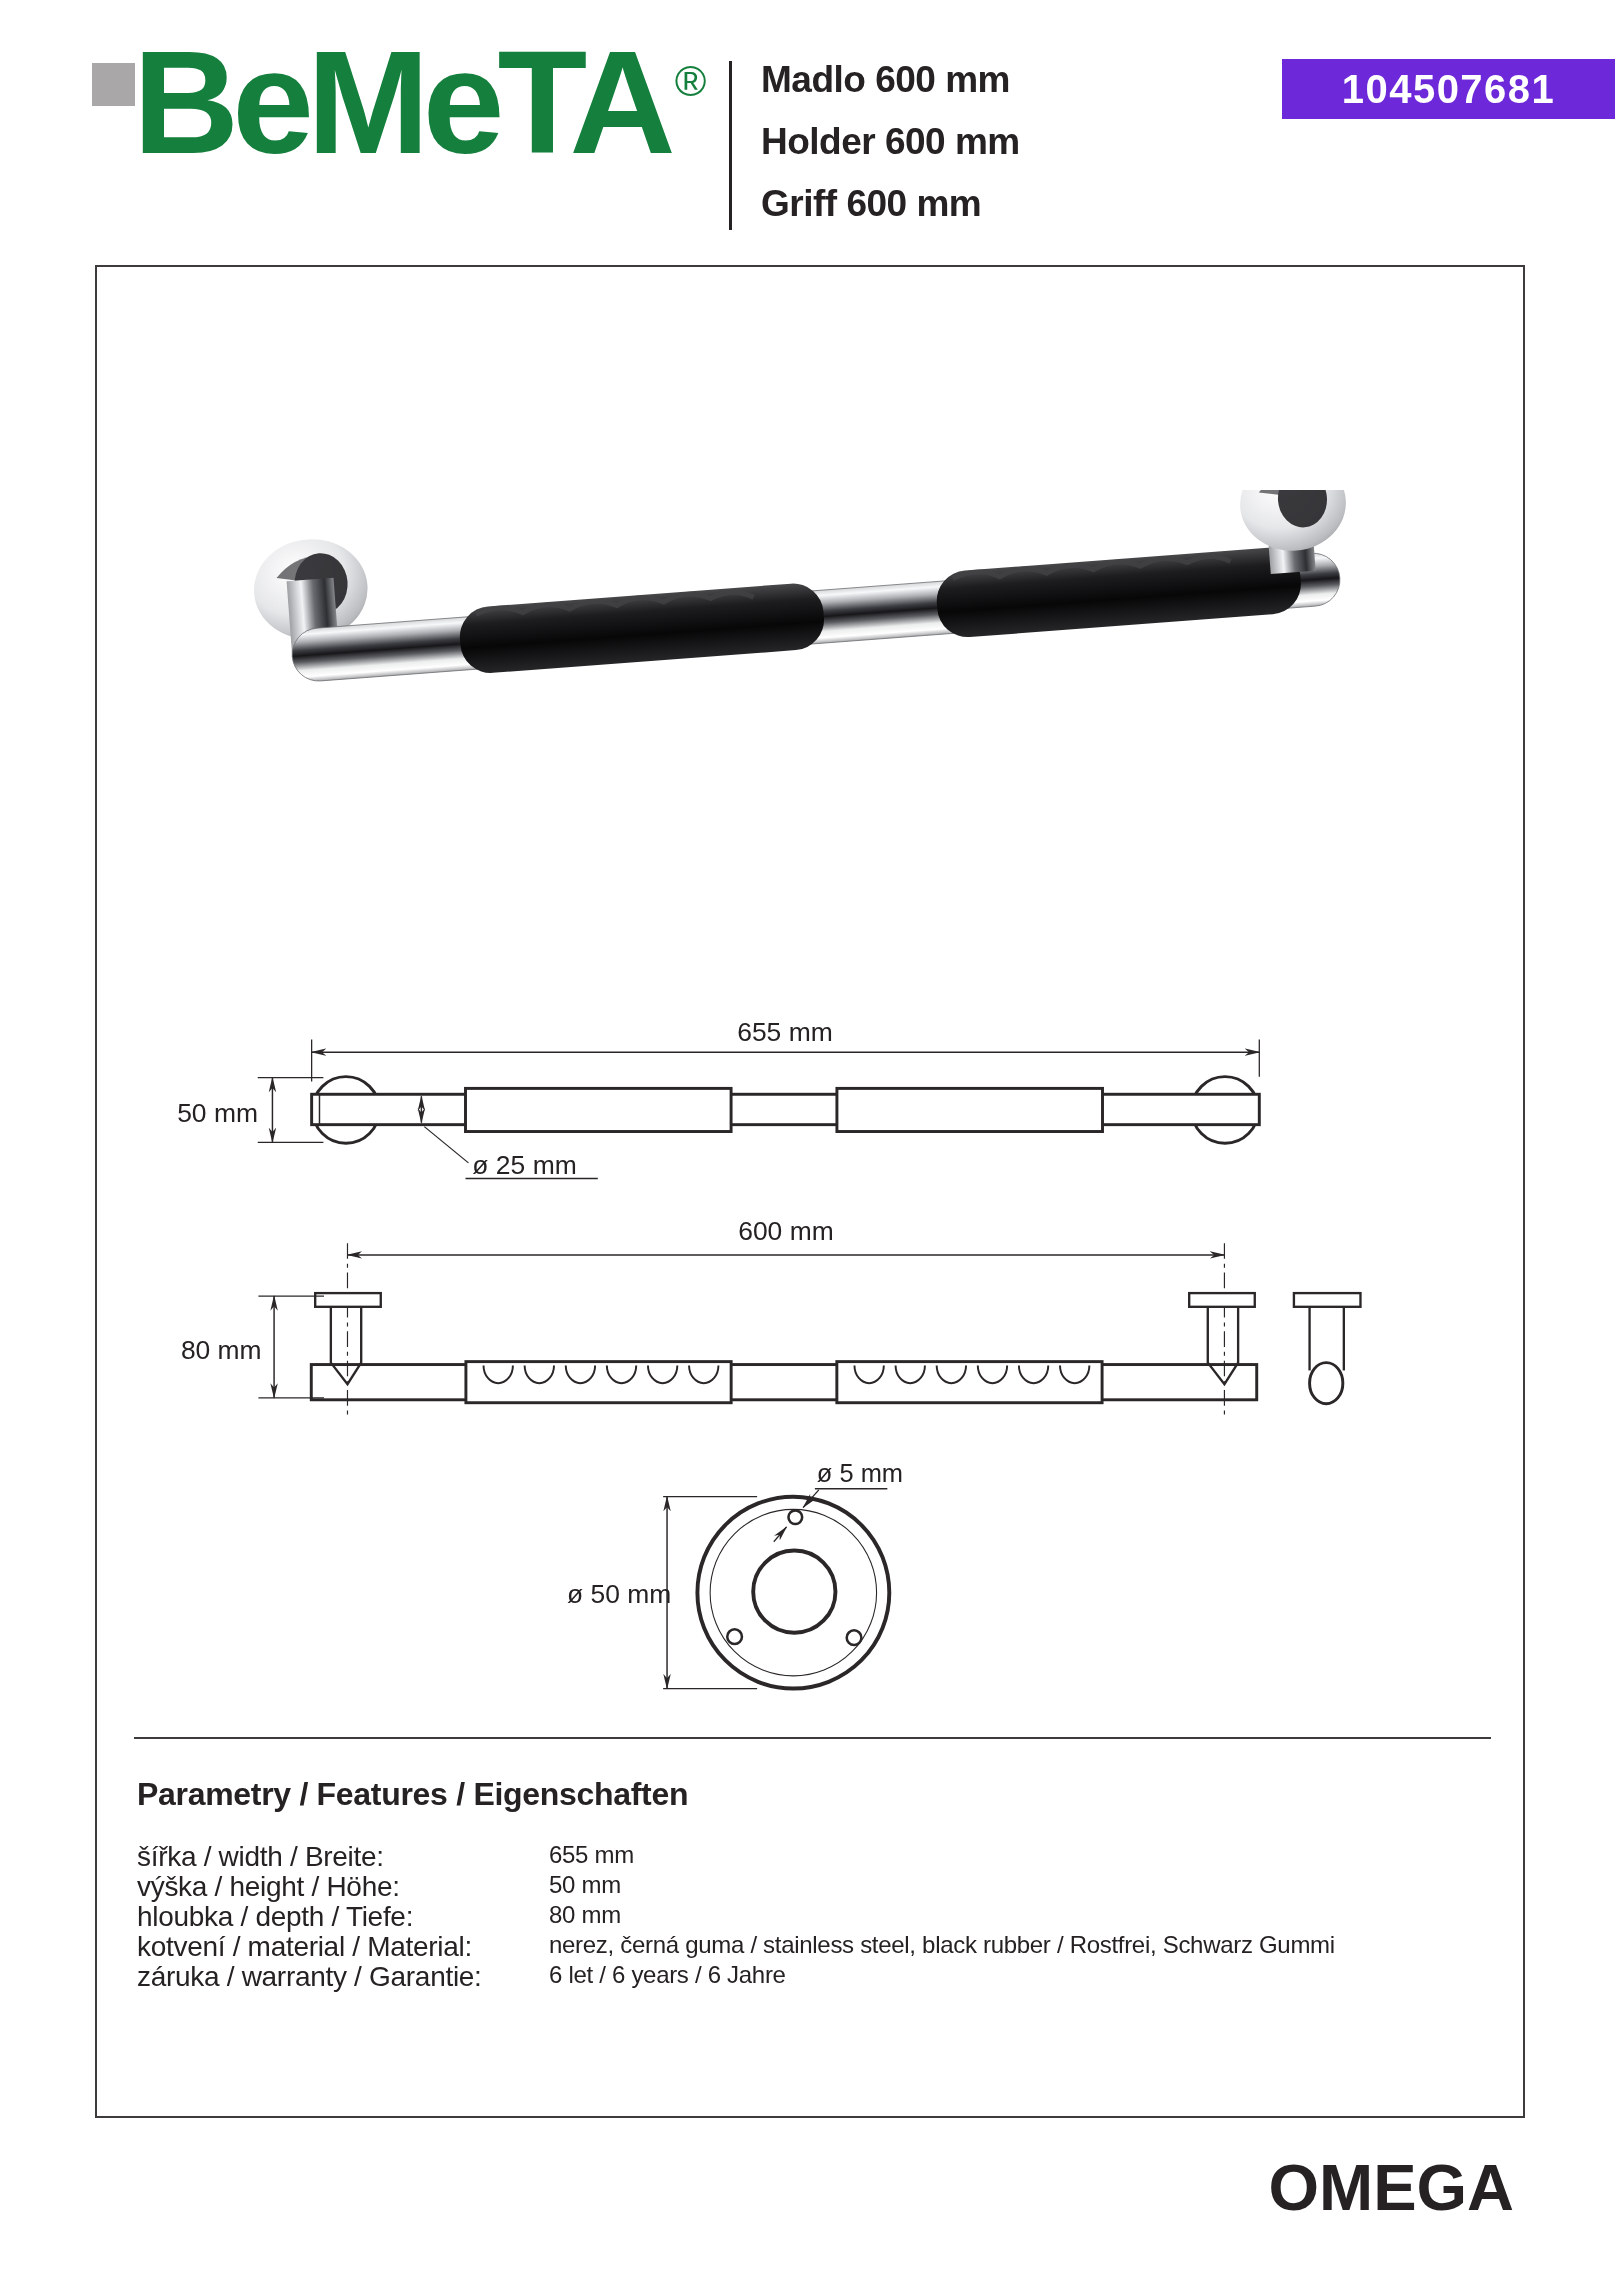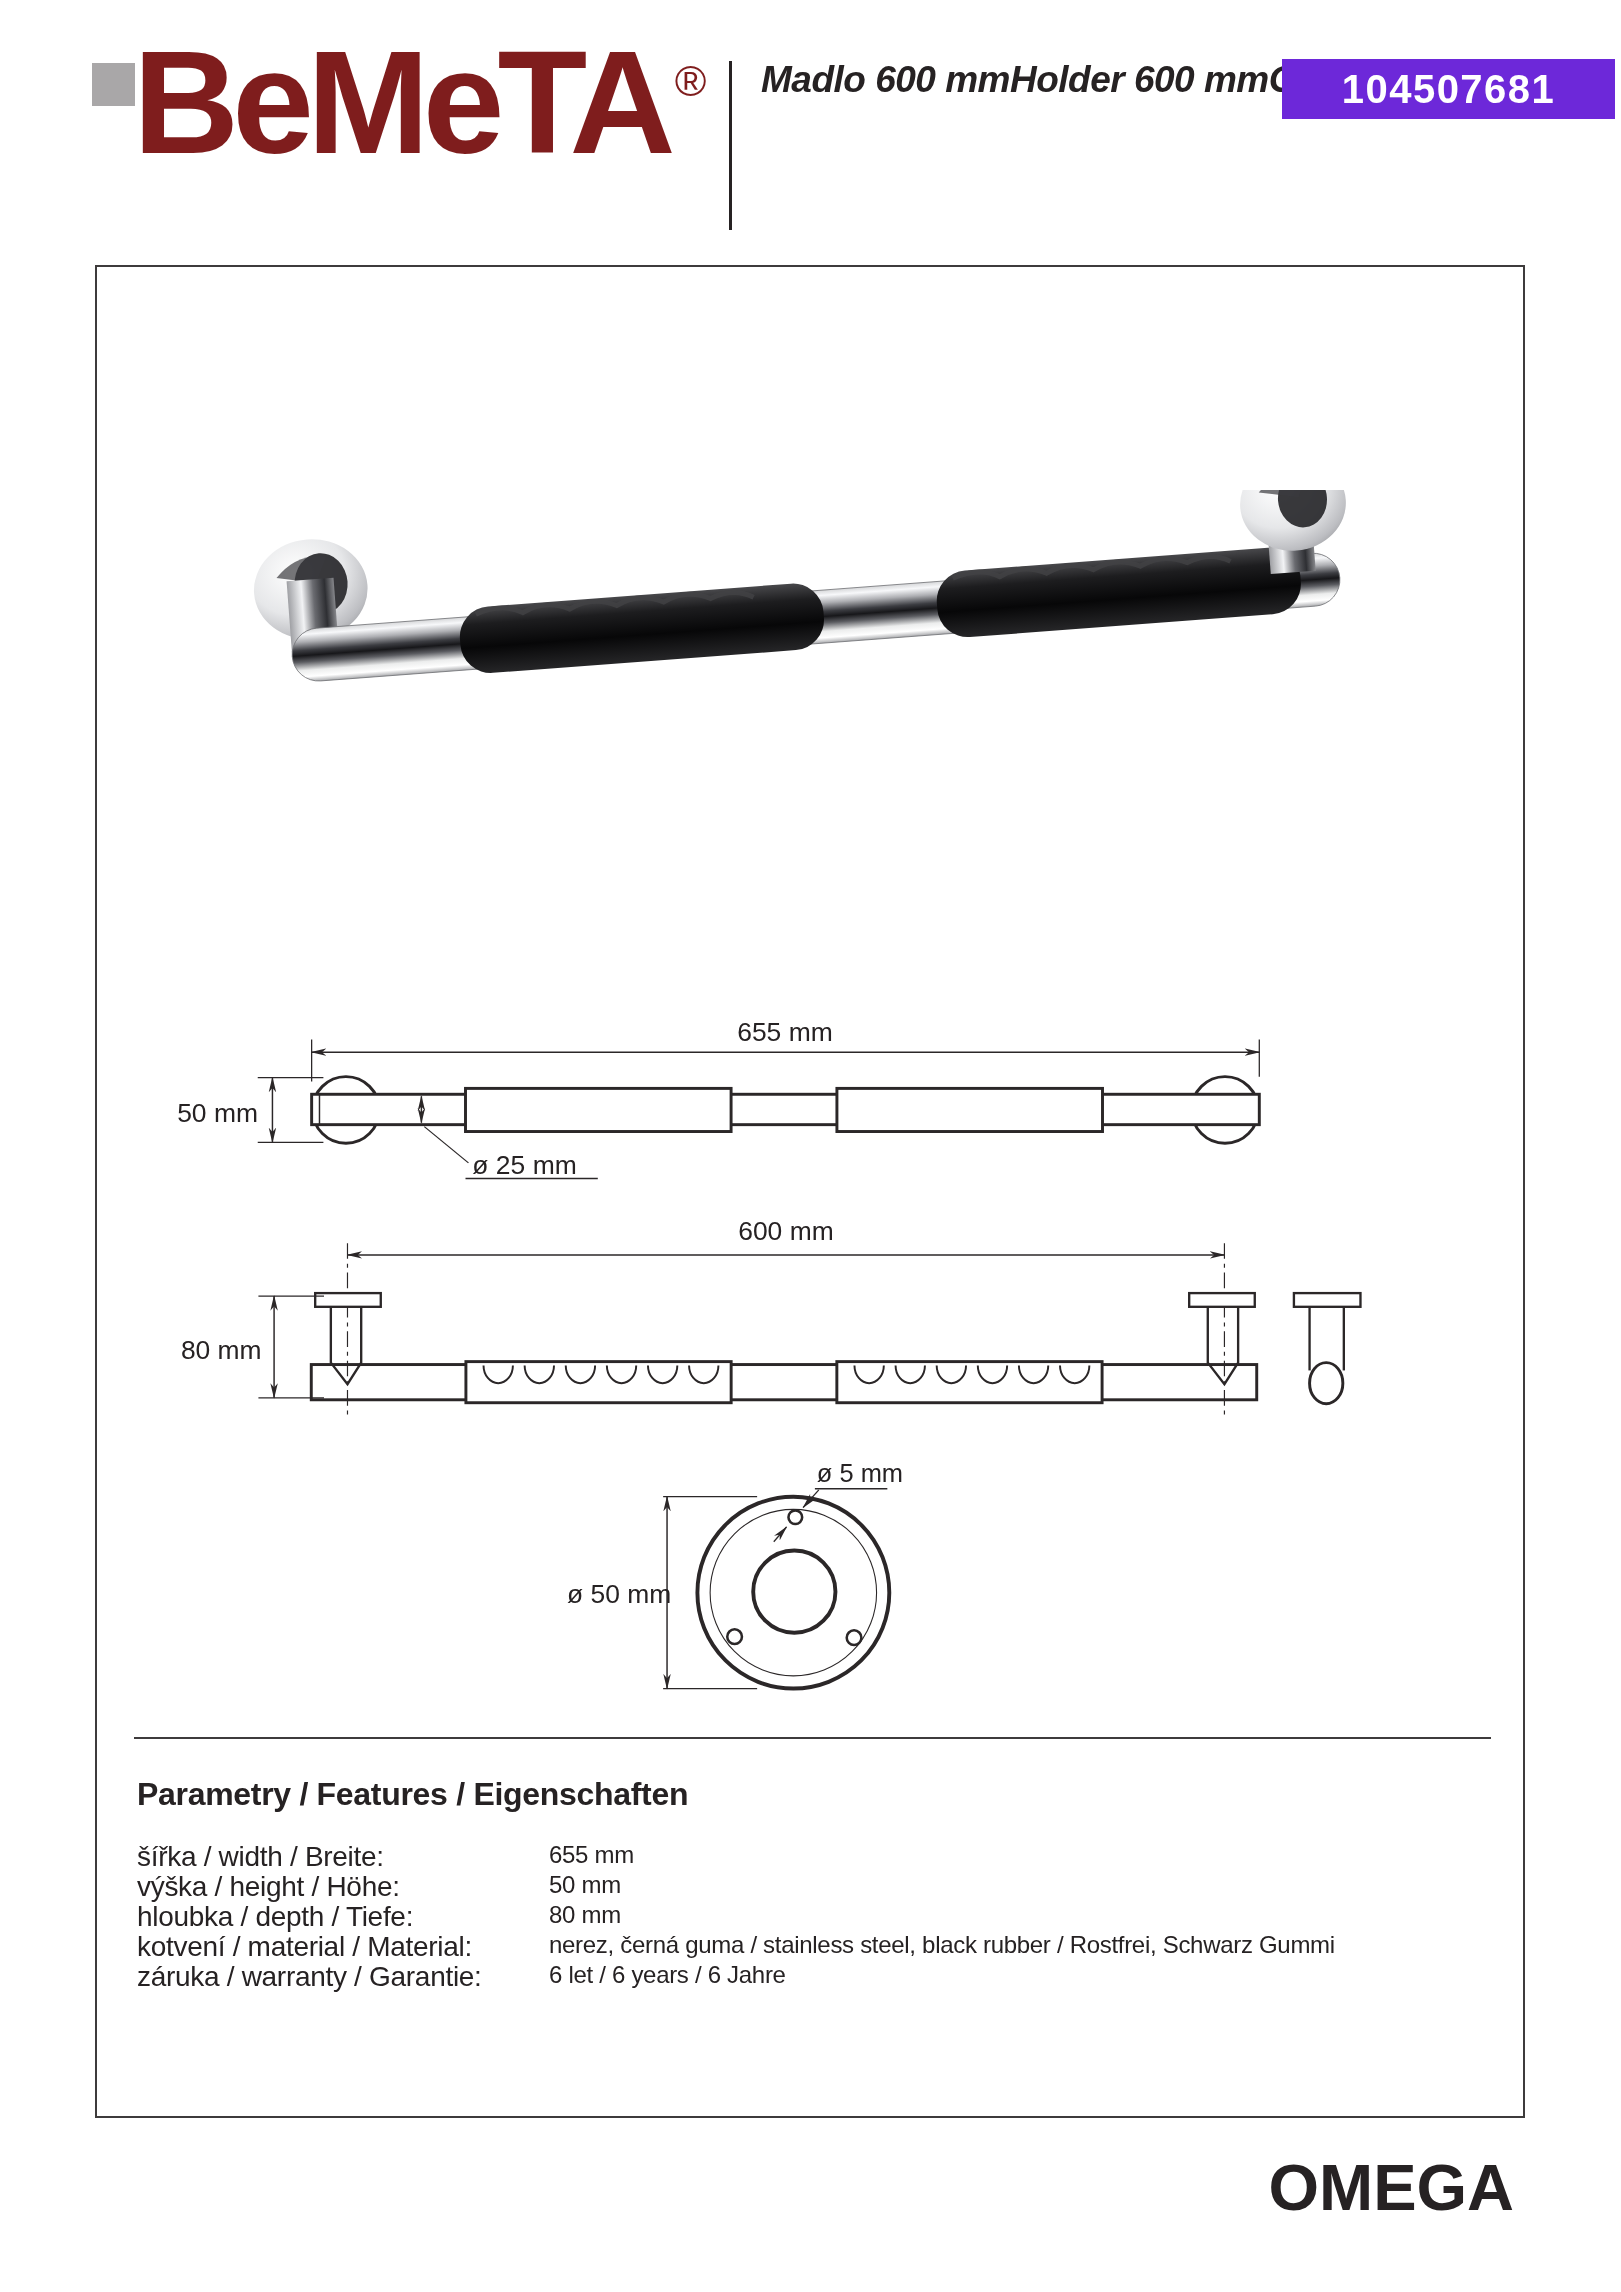--- a/index.html
+++ b/index.html
@@ -7,25 +7,25 @@
     width:1621px;height:2293px;position:relative;background:#ffffff;
     font-family:"Liberation Sans",sans-serif;color:#262223;
     -webkit-font-smoothing:antialiased;
   }
   .abs{position:absolute;}
 
   
   .logo-square{left:92px;top:63px;width:43px;height:43px;background:#a9a7a8;}
   .brand-text{
     left:133px;top:29px;font-size:147px;font-weight:bold;letter-spacing:-6.9px;
-    line-height:1;color:#7f1d1d;white-space:nowrap;
+    line-height:1;color:#15803d;white-space:nowrap;
   }
   .brand-reg{font-size:43px;font-weight:normal;vertical-align:57px;letter-spacing:0;margin-left:5.9px;}
   .header-divider{left:729px;top:61px;width:2.9px;height:169px;background:#262223;}
-  .product-titles{left:761px;top:49px;display:flex;font-style:italic;}
+  .product-titles{left:761px;top:49px;display:flex;flex-direction:column;}
   .product-titles .t{font-size:37px;font-weight:bold;line-height:62px;letter-spacing:-0.5px;white-space:nowrap;}
   .code-badge{
     left:1282px;top:59px;width:333px;height:60px;background:#6d28d9;
     display:flex;align-items:center;justify-content:center;
   }
   .code-badge span{color:#ffffff;font-size:40px;font-weight:bold;letter-spacing:1.5px;}
 
   
   .main-box{left:95px;top:265px;width:1426px;height:1849px;border:2px solid #3e3b3c;background:#fff;}
   .inner-divider{left:134px;top:1737px;width:1357px;height:2px;background:#3e3b3c;}

